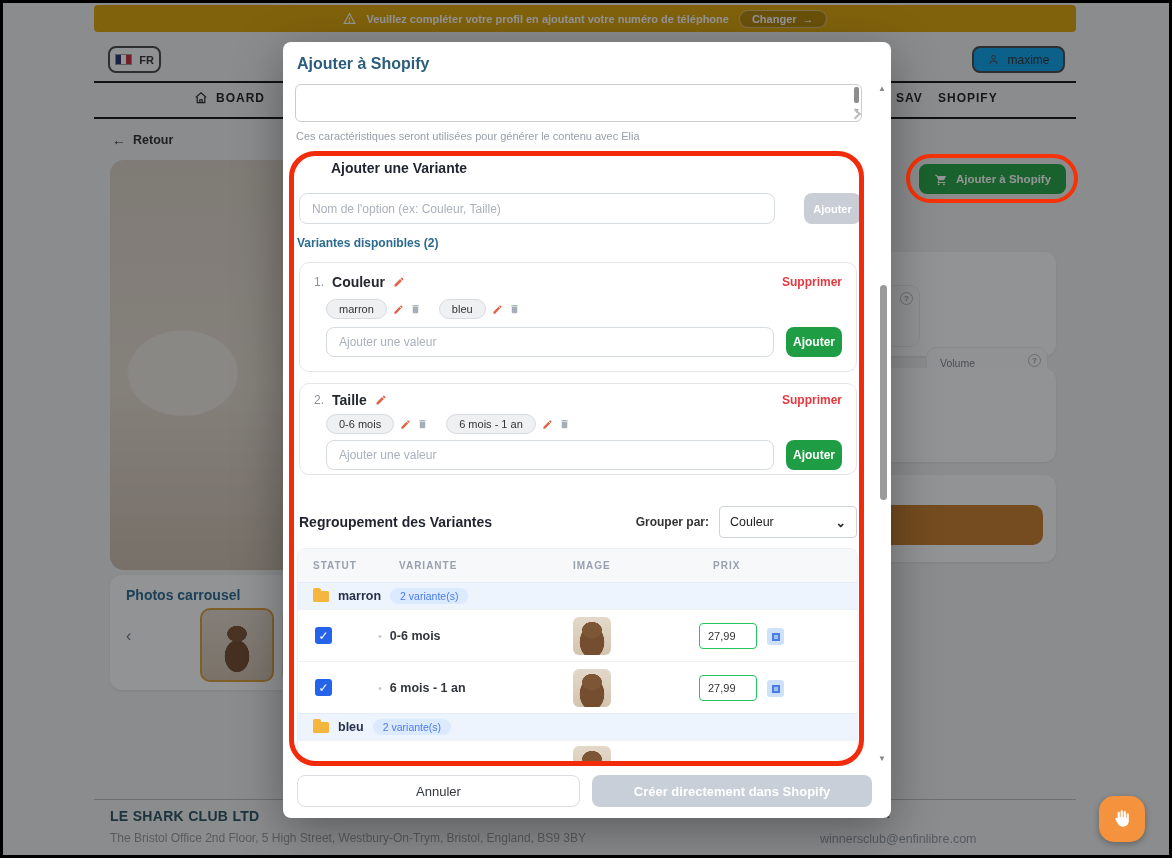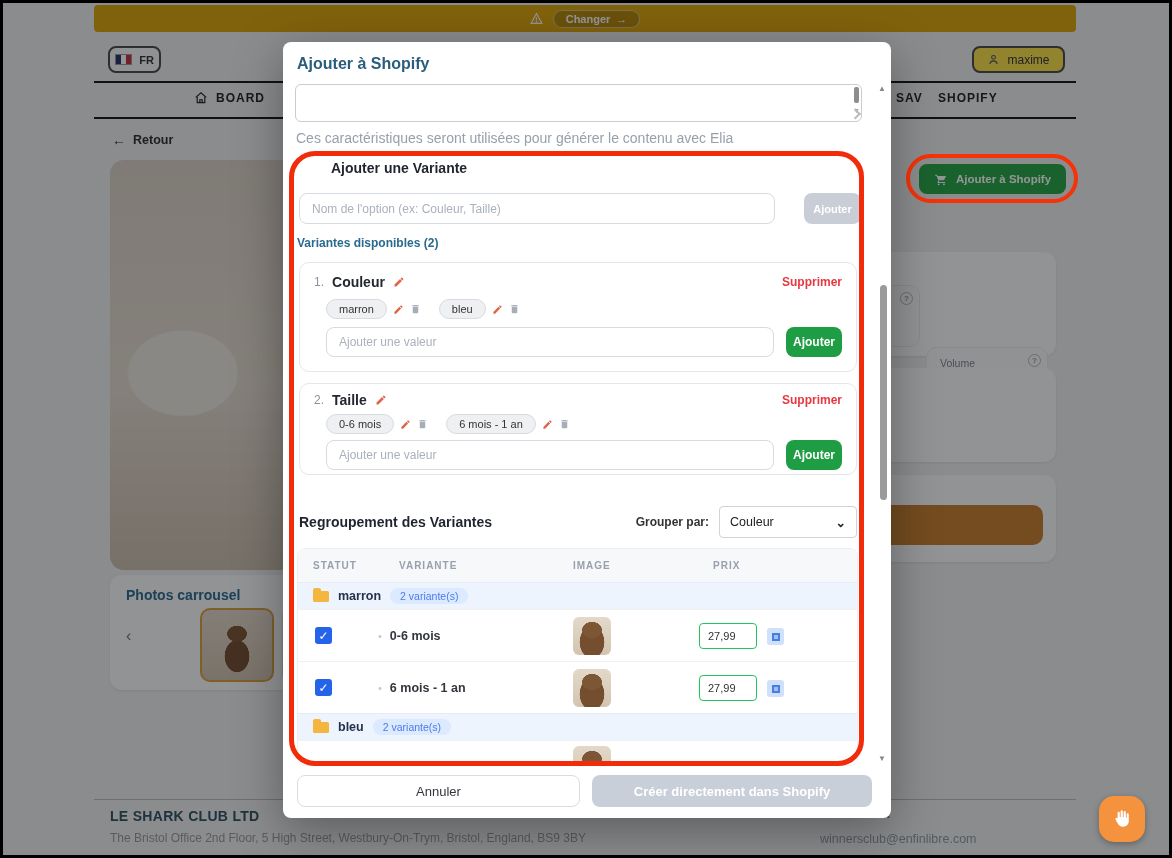--- a/index.html
+++ b/index.html
@@ -40,21 +40,21 @@
   .fab{left:1099px;top:796px;width:46px;height:46px;border-radius:15px;background:#f5923e;display:flex;align-items:center;justify-content:center;z-index:7;box-shadow:0 2px 6px rgba(0,0,0,0.3);}
   .foot-company{font-size:14px;font-weight:bold;color:#2e5360;letter-spacing:0.3px;}
   .foot-addr{font-size:12px;color:#9a9a9a;}
   
   .modal{left:283px;top:42px;width:608px;height:776px;background:#fff;border-radius:8px;z-index:10;box-shadow:0 12px 48px rgba(0,0,0,0.35);}
   .modal-title{font-size:16px;font-weight:bold;color:#2b5d7c;}
   .txtarea{border:1px solid #ccc;border-radius:6px;background:#fff;font-size:12px;color:#444;padding:8px 14px 0 11px;position:relative;}
   .ta-thumb{position:absolute;right:2px;top:2px;width:5px;height:16px;background:#8d8d8d;border-radius:2px;}
   .ta-arrow{position:absolute;right:1px;top:22px;font-size:7px;color:#999;}
   .ta-resize{position:absolute;right:1px;bottom:1px;width:8px;height:8px;border-right:2px solid #bbb;border-bottom:2px solid #bbb;transform:rotate(-45deg) translate(1px,-2px);}
-  .helper{font-size:14px;color:#98a0ab;}
+  .helper{font-size:11px;color:#98a0ab;}
   .annot-rect{left:6px;top:109px;width:575px;height:615px;border:5px solid #f22b0a;border-radius:26px;z-index:20;pointer-events:none;}
   .sec-title{font-size:14px;font-weight:bold;color:#1f2430;}
   .txt-input{border:1px solid #d6dbe0;border-radius:8px;background:#fff;font-size:12px;color:#333;padding:0 12px;outline:none;width:100%;height:100%;}
   .txt-input::placeholder{color:#aab1bb;}
   .grey-btn{background:#c9ced6;color:#fff;border-radius:8px;font-size:11px;font-weight:bold;display:flex;align-items:center;justify-content:center;}
   .green-btn{background:#1f9d44;color:#fff;border-radius:8px;font-size:12px;font-weight:bold;display:flex;align-items:center;justify-content:center;}
   .avail{font-size:12px;font-weight:bold;color:#2b6a8f;}
   .vcard{border:1px solid #e3e6ea;border-radius:10px;background:#fff;padding:11px 14px;display:flex;flex-direction:column;}
   .vhead{display:flex;align-items:center;gap:8px;}
   .vindex{font-size:12px;color:#8b929c;}
@@ -96,36 +96,37 @@
 <div class="stage">
 
   <div class="abs banner">
     <span>
       <svg width="13" height="13" viewBox="0 0 24 24" fill="none" stroke="#fff" stroke-width="2">
           <path d="M12 3 2 21h20L12 3z"></path>
           <line x1="12" y1="10" x2="12" y2="15"></line>
           <circle cx="12" cy="17.8" r="0.6" fill="#fff"></circle>
         </svg>
     </span>
+    <span class="banner-text">Veuillez compléter votre profil en ajoutant votre numéro de téléphone</span>
     <span class="banner-btn">
       <span>Changer</span>
       <span>→</span>
     </span>
   </div>
 
   <div class="abs pill-btn" style="left:108px;top:46px;width:53px;height:27px;">
     <span class="flag">
         <i style="background:#27346c"></i>
         <i style="background:#fff"></i>
         <i style="background:#c8313e"></i>
       </span>
     <span style="font-size:11px;font-weight:bold;">FR</span>
   </div>
 
-  <div class="abs pill-btn" style="left:972px;top:46px;width:93px;height:27px;background:#fde047;">
+  <div class="abs pill-btn" style="left:972px;top:46px;width:93px;height:27px;background:#0ea5e9;">
     <span>
       <svg width="13" height="13" viewBox="0 0 24 24" fill="none" stroke="#4a5560" stroke-width="2">
           <circle cx="12" cy="8" r="3.5"></circle>
           <path d="M5 20c1.2-3.8 4-5.5 7-5.5s5.8 1.7 7 5.5"></path>
         </svg>
     </span>
     <span style="font-size:12px;">maxime</span>
   </div>
 
   <div class="abs navline" style="left:94px;top:81px;width:982px;"></div>

